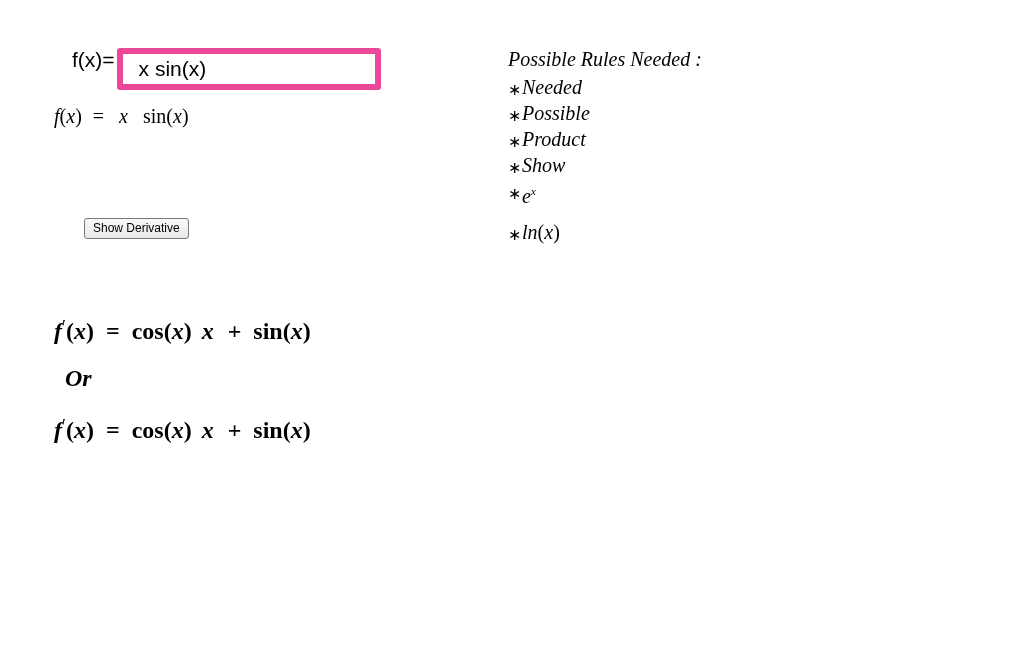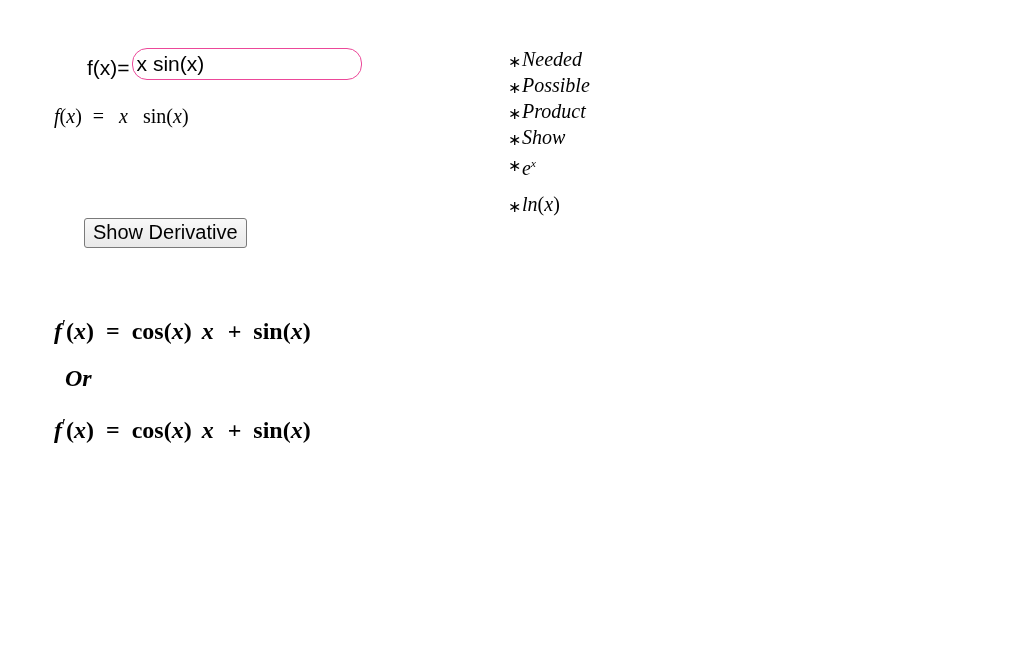--- a/index.html
+++ b/index.html
@@ -10,38 +10,38 @@
     background: #fff;
     font-family: "Times New Roman", Times, serif;
     color: #000;
     position: relative;
     overflow: hidden;
   }
 
   
   .input-row {
     position: absolute;
-    left: 87px;
+    left: 72px;
     top: 48px;
     display: flex;
-    align-items: flex-end;
+    align-items: flex-start;
     font-family: Arial, Helvetica, sans-serif;
     font-size: 21px;
   }
   .input-row .label {
     margin-right: 2px;
   }
   .input-row input[type="text"] {
     width: 220px;
     height: 28px;
-    padding: 1px 4px;
+    padding: 1px 16px;
     font-family: Arial, Helvetica, sans-serif;
     font-size: 21px;
-    border: 1px solid #ec4899;
-    border-radius: 15px;
+    border: 6px solid #ec4899;
+    border-radius: 3px;
     outline: none;
     background: #fff;
   }
 
   
   .fn-display {
     position: absolute;
     left: 54px;
     top: 105px;
     font-size: 20px;
@@ -49,21 +49,21 @@
   }
   .fn-display .upright { font-style: normal; }
   .fn-display .xsp { margin: 0 2px 0 4px; }
 
   
   .show-btn {
     position: absolute;
     left: 84px;
     top: 218px;
     font-family: Arial, Helvetica, sans-serif;
-    font-size: 20px;
+    font-size: 12px;
     padding: 2px 8px 3px 8px;
     border: 1px solid #7a7a7a;
     border-radius: 3px;
     background: linear-gradient(#f8f8f8, #e9e9e9);
     cursor: pointer;
   }
 
   
   .deriv {
     position: absolute;
@@ -129,20 +129,21 @@
     <span>f</span><sup>′</sup><span class="upright">(</span><span>x</span><span class="upright">)</span>
     <span class="upright" style="margin:0 6px;">=</span>
     <span class="upright">cos</span><span class="upright">(</span><span>x</span><span class="upright">)</span>
     <span class="xsp">x</span>
     <span class="upright" style="margin:0 6px;">+</span>
     <span class="upright">sin</span><span class="upright">(</span><span>x</span><span class="upright">)</span>
   </div>
 </div>
 
 <div class="rules">
+  <div class="title">Possible Rules Needed :</div>
   <ul>
     <li><span class="ast">∗</span><span>Needed</span></li>
     <li><span class="ast">∗</span><span>Possible</span></li>
     <li><span class="ast">∗</span><span>Product</span></li>
     <li><span class="ast">∗</span><span>Show</span></li>
     <li><span class="ast">∗</span><span>e</span><sup>x</sup></li>
     <li class="gap"><span class="ast">∗</span><span>ln</span><span style="font-style:normal">(</span><span>x</span><span style="font-style:normal">)</span></li>
   </ul>
 </div>
 

